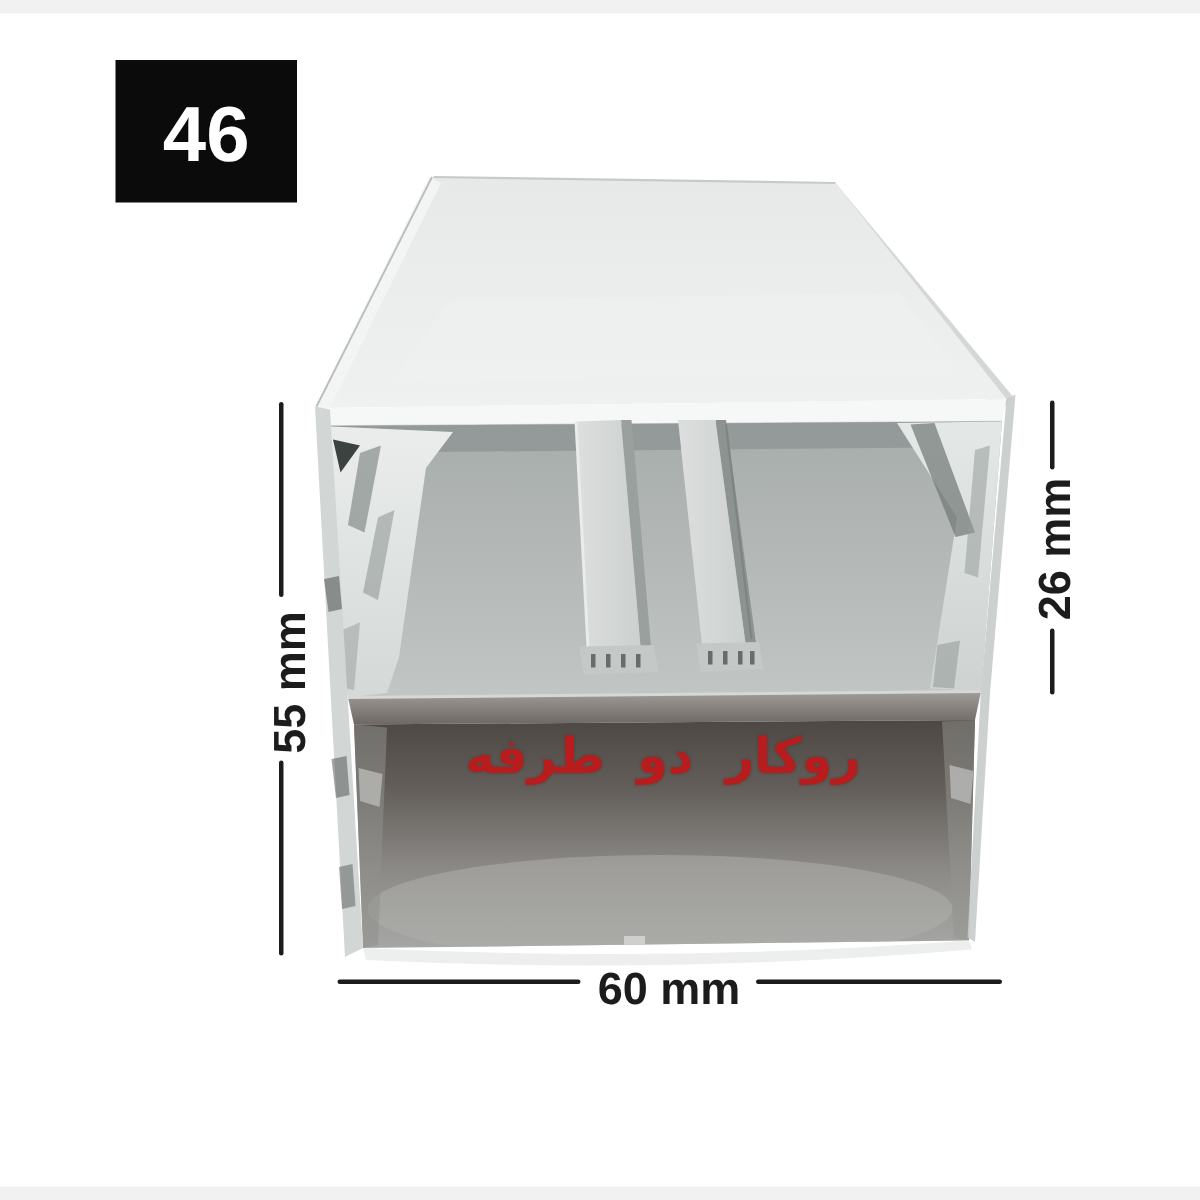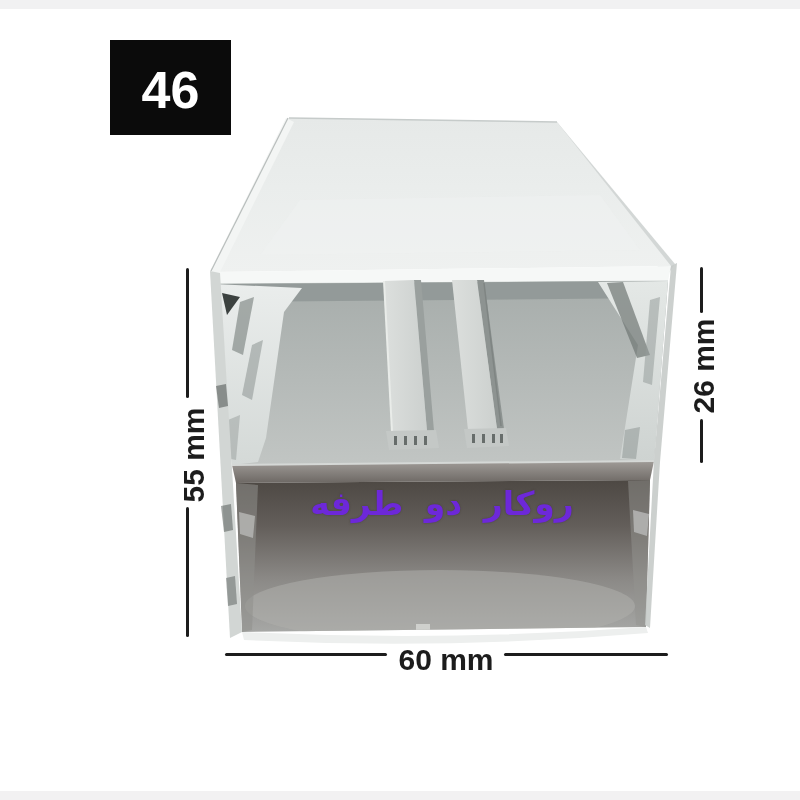--- a/index.html
+++ b/index.html
@@ -8,21 +8,21 @@
     background:#ffffff;font-family:"Liberation Sans",sans-serif;
   }
   .strip{position:absolute;left:0;width:800px;}
   .strip-top{top:0;height:9px;background:#f1f1f2;}
   .strip-bottom{top:791px;height:9px;background:#f2f1f2;}
 
   .badge{
     position:absolute;left:77px;top:40px;width:121px;height:95px;
     background:#0b0b0b;color:#ffffff;
     display:flex;align-items:center;justify-content:center;
-    font-size:52px;font-weight:bold;padding-top:4px;box-sizing:border-box;margin-left:33px;
+    font-size:52px;font-weight:bold;padding-top:4px;box-sizing:border-box;
   }
 
   .photo{position:absolute;left:0;top:0;width:800px;height:800px;}
 
   .dim-seg{position:absolute;background:#1c1c1c;border-radius:2px;}
   #dim55-seg1{left:186px;top:268px;width:3px;height:130px;}
   #dim55-seg2{left:186px;top:507px;width:3px;height:130px;}
   #dim26-seg1{left:700px;top:267px;width:3px;height:46px;}
   #dim26-seg2{left:700px;top:419px;width:3px;height:44px;}
   #dim60-seg1{left:225px;top:653px;width:162px;height:3px;}
@@ -32,21 +32,21 @@
     position:absolute;color:#1c1c1c;font-size:30px;font-weight:600;
     text-align:center;white-space:nowrap;line-height:36px;
   }
   .dim-label.vertical{transform:rotate(-90deg);}
   #dim55-label{left:139px;top:437px;width:110px;height:36px;}
   #dim26-label{left:649px;top:348px;width:110px;height:36px;}
   #dim60-label{left:386px;top:642px;width:120px;height:36px;text-align:center;}
 
   .overlay-fa{
     position:absolute;left:282px;top:482px;width:320px;height:44px;
-    color:#6d28d9;font-size:33px;font-weight:bold;direction:rtl;
+    color:#b91c1c;font-size:33px;font-weight:bold;direction:rtl;
     text-align:center;font-family:"DejaVu Sans",sans-serif;
     word-spacing:10px;line-height:44px;
     text-shadow:0 0 2px rgba(60,55,50,.6);
   }
 </style>
 </head>
 <body>
 
 <div class="strip strip-top"></div>
 <div class="strip strip-bottom"></div>

